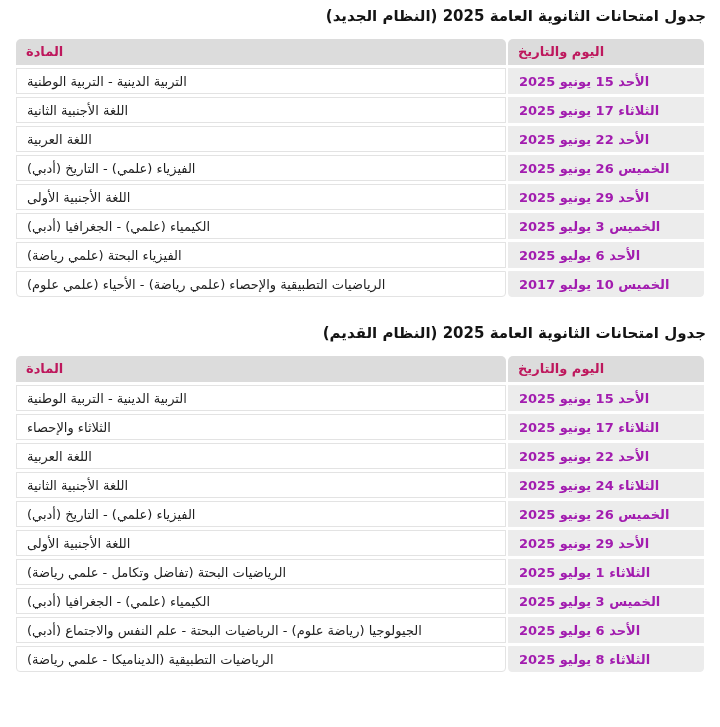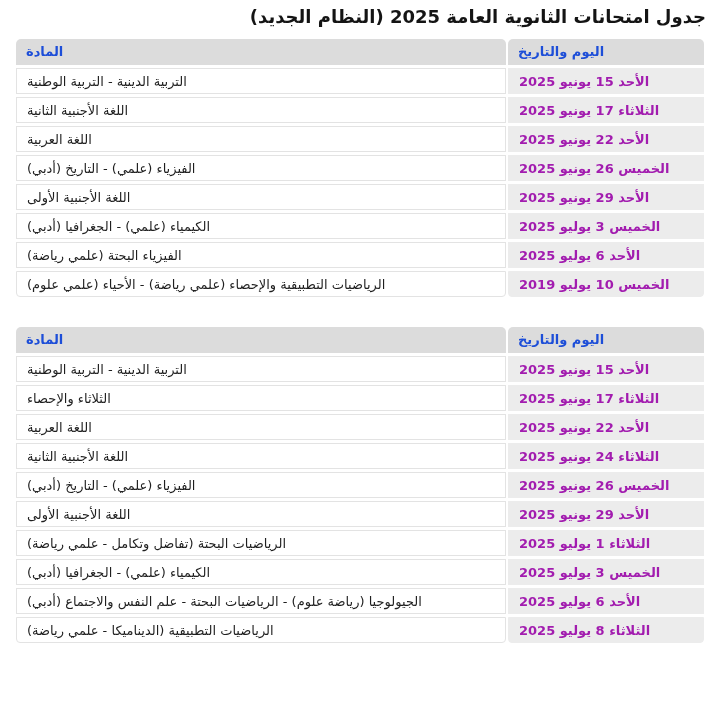--- a/index.html
+++ b/index.html
@@ -15,37 +15,37 @@
     direction: rtl;
   }
   .page {
     box-sizing: border-box;
     padding: 5px 14px 0 14px;
   }
   .table-section { margin: 0; }
   .table-section + .table-section { margin-top: 24px; }
 
   .table-title {
-    font-size: 18px;
+    font-size: 15px;
     font-weight: bold;
     color: #141414;
     margin: 2px 0 10px 0;
     text-align: right;
     line-height: 19px;
   }
 
   table.exam-table {
     width: 100%;
     border-collapse: separate;
     border-spacing: 2px 3px;
     table-layout: fixed;
   }
   table.exam-table th {
     background: #dcdcdc;
-    color: #1d4ed8;
+    color: #be185d;
     font-size: 13px;
     font-weight: bold;
     text-align: left;
     padding: 4px 10px;
     border-radius: 5px 5px 0 0;
     line-height: 18px;
   }
   table.exam-table td {
     font-size: 13px;
     text-align: left;
@@ -120,28 +120,29 @@
     <td class="td-date">الخميس 3 يوليو 2025</td>
     <td class="td-subject">الكيمياء (علمي) - الجغرافيا (أدبي)</td>
   </tr>
 
   <tr>
     <td class="td-date">الأحد 6 يوليو 2025</td>
     <td class="td-subject">الفيزياء البحتة (علمي رياضة)</td>
   </tr>
 
   <tr>
-    <td class="td-date">الخميس 10 يوليو 2019</td>
+    <td class="td-date">الخميس 10 يوليو 2017</td>
     <td class="td-subject">الرياضيات التطبيقية والإحصاء (علمي رياضة) - الأحياء (علمي علوم)</td>
   </tr>
 </tbody>
     </table>
   </section>
 
   <section class="table-section">
+    <h2 class="table-title">جدول امتحانات الثانوية العامة 2025 (النظام القديم)</h2>
     <table class="exam-table">
       <colgroup>
         <col class="c-date">
         <col class="c-subject">
       </colgroup>
       <thead>
         <tr>
           <th class="col-date">اليوم والتاريخ</th>
           <th class="col-subject">المادة</th>
         </tr>

